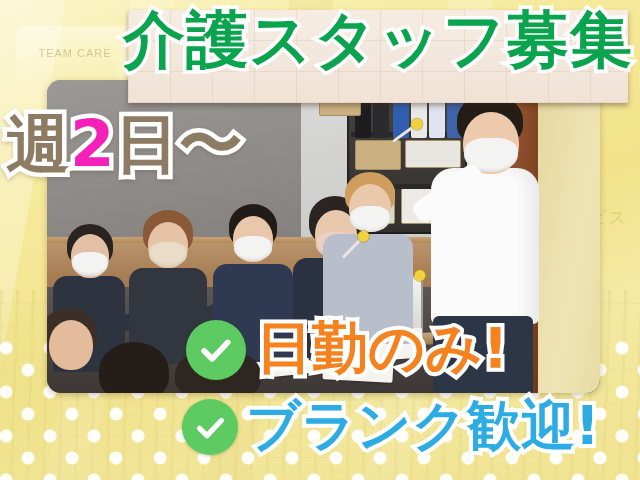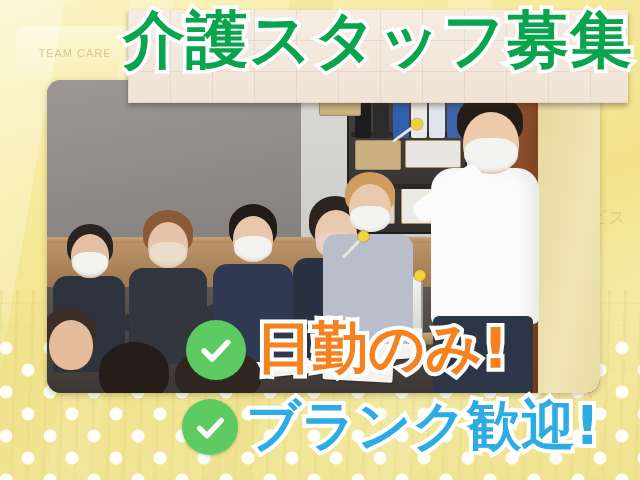--- a/index.html
+++ b/index.html
@@ -363,20 +363,23 @@
       <div class="p-mask" style="left:13px; top:34px; width:54px; height:34px;"></div>
       <div class="p-arm" style="left:-42px; top:78px; width:78px; height:22px; background:#fbfbfb; transform:rotate(-36deg);"></div>
       <div class="stick" style="left:-58px; top:36px; transform:rotate(-36deg);"></div>
     </div>
   </div>
 
   <div class="banner">
     <span class="banner-text">介護スタッフ募集</span>
   </div>
 
+  <div class="headline">
+    <span class="hl-a">週</span><span class="hl-b">2</span><span class="hl-c">日</span><span class="hl-d">〜</span>
+  </div>
 
   <div class="feature feature-2">
     <span class="check check-2">
       <svg width="35" height="35" viewBox="0 0 24 24" aria-hidden="true">
         <path d="M4.5 12.6 L9.6 17.6 L19.4 7.2" fill="none" stroke="#ffffff" stroke-width="3.6" stroke-linecap="round" stroke-linejoin="round"></path>
       </svg>
     </span>
     <span class="feature-text ft-2">ブランク歓迎!</span>
   </div>
 

